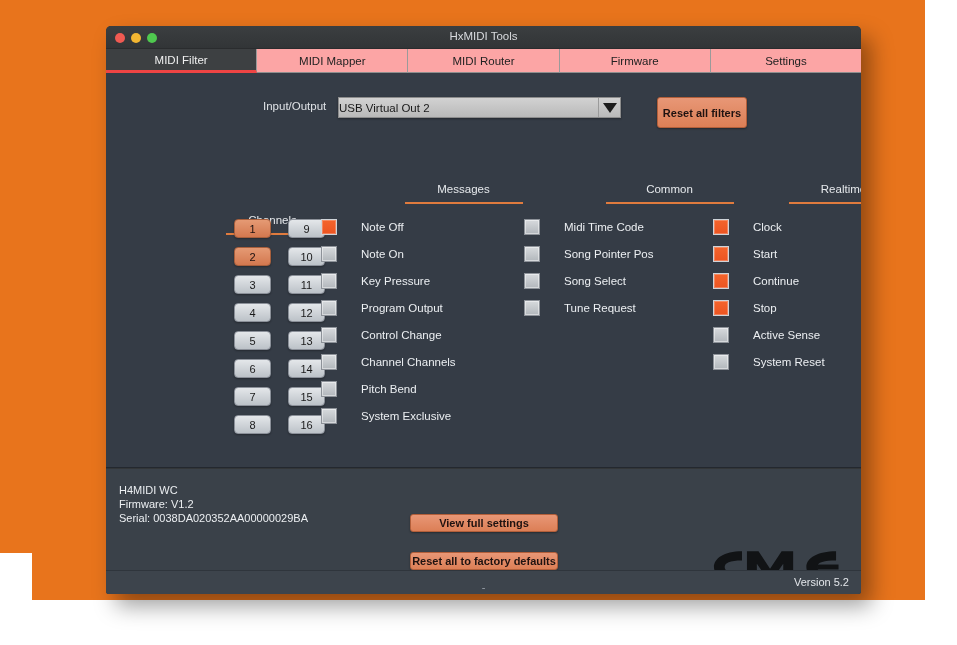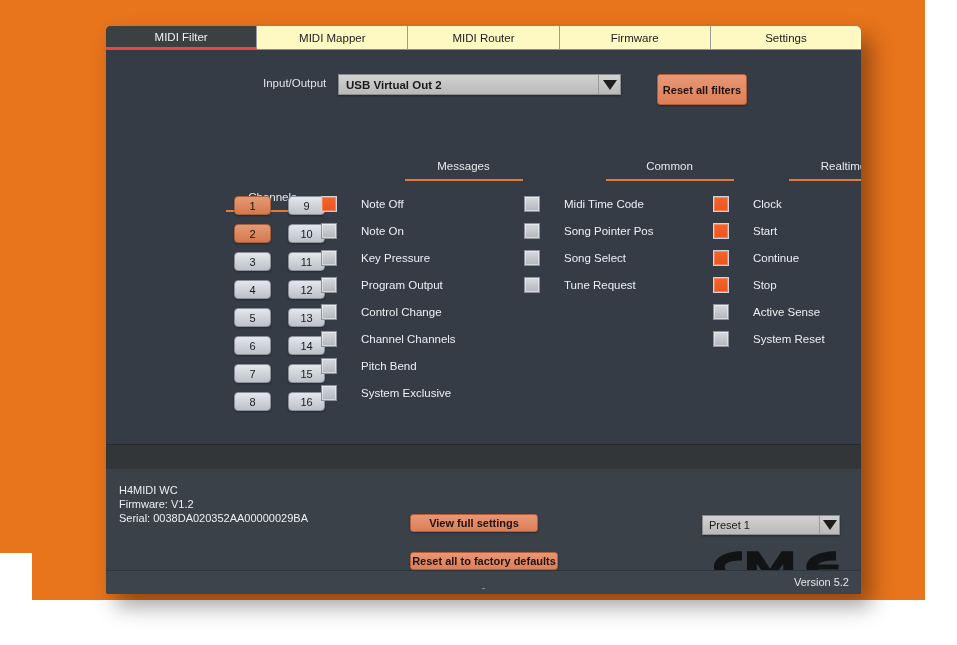--- a/index.html
+++ b/index.html
@@ -49,21 +49,21 @@
   .light { width: 10px; height: 10px; border-radius: 50%; }
   .light.red { background: #f05a52; }
   .light.yellow { background: #f2b632; }
   .light.green { background: #4fc94f; }
 
   .tabbar { display: flex; height: 24px; }
   .tab {
     flex: 1;
     display: flex; align-items: center; justify-content: center;
     font-size: 11.5px;
-    background: #fef9c3;
+    background: #fca5a5;
     color: #222;
     border-right: 1px solid #9a9a9a;
     border-bottom: 1px solid #8e8e8e;
   }
   .tab:last-child { border-right: none; }
   .tab.active {
     background: #3d4042;
     color: #f0f0f0;
     border-bottom: 3px solid #ef4444;
   }
@@ -82,21 +82,21 @@
   .io-label { position: absolute; left: 157px; top: 3px; color: #dfe2e6; font-size: 11.5px; }
   .select {
     position: absolute; left: 232px; top: 0;
     width: 283px; height: 21px;
     background: linear-gradient(#d2d2d2, #b9b9b9);
     border: 1px solid #8c8c8c;
     display: flex; align-items: center;
     font-size: 11.5px; color: #1a1a1a;
     box-shadow: 0 1px 2px rgba(0,0,0,0.35);
   }
-  .select .val { padding-left: 7px; flex: 1; font-weight: bold; }
+  .select .val { flex: 1; }
   .select .arrow-box {
     width: 22px; height: 100%;
     display: flex; align-items: center; justify-content: center;
     border-left: 1px solid #9a9a9a;
   }
   .tri-down {
     width: 0; height: 0;
     border-left: 7px solid transparent;
     border-right: 7px solid transparent;
     border-top: 10px solid #1d1d1d;
@@ -152,21 +152,21 @@
     box-shadow: inset 0 0 0 1px rgba(255,255,255,0.25);
   }
   .clabel { color: #eceff2; font-size: 11.5px; }
 
   .bottom {
     position: absolute; left: 0; top: 0; width: 100%;
     height: 125px; background: #3a4149;
   }
   .devinfo { position: absolute; left: 13px; top: 14px; color: #eceff2; font-size: 11px; line-height: 14px; }
   .view-full {
-    position: absolute; left: 304px; top: 45px; width: 128px; height: 18px;
+    position: absolute; left: 304px; top: 45px; width: 148px; height: 18px;
   }
   .reset-factory {
     position: absolute; left: 304px; top: 83px; width: 148px; height: 18px;
   }
   .preset-select {
     position: absolute; left: 596px; top: 46px;
     width: 138px; height: 20px;
     background: linear-gradient(#d2d2d2, #b9b9b9);
     border: 1px solid #8c8c8c;
     display: flex; align-items: center;
@@ -201,20 +201,28 @@
 </style>
 </head>
 <body>
 
 <div class="page-white-tr"></div>
 <div class="page-white-bl"></div>
 <div class="page-white-bottom"></div>
 
 <div class="window">
 
+  <div class="titlebar">
+    <div class="lights">
+      <div class="light red"></div>
+      <div class="light yellow"></div>
+      <div class="light green"></div>
+    </div>
+    <div class="title-text">HxMIDI Tools</div>
+  </div>
 
   <div class="tabbar">
     <div class="tab active">
         <span>MIDI Filter</span>
       </div>
     <div class="tab">
         <span>MIDI Mapper</span>
       </div>
     <div class="tab">
         <span>MIDI Router</span>
@@ -368,26 +376,20 @@
   <div class="bottom" style="position:absolute; top:443px; height:125px;">
     <div class="devinfo">
       <div>H4MIDI WC</div>
       <div>Firmware: V1.2</div>
       <div>Serial: 0038DA020352AA00000029BA</div>
     </div>
 
     <div class="btn-orange view-full">View full settings</div>
     <div class="btn-orange reset-factory">Reset all to factory defaults</div>
 
-    <div class="preset-select">
-      <div class="val">Preset 1</div>
-      <div class="arrow-box">
-          <div class="tri-down"></div>
-        </div>
-    </div>
 
     <div class="cme-logo">
       <svg viewBox="0 0 160 46" width="132" height="38">
         <path d="M40 4 C18 4 6 13 6 23 C6 33 18 42 40 42 L40 31 C25 31 19 28 19 23 C19 18 25 15 40 15 Z" fill="#111315"></path>
         <path d="M46 42 L46 4 L60 4 L74 25 L88 4 L102 4 L102 42 L90 42 L90 19 L76 39 L72 39 L58 19 L58 42 Z" fill="#111315"></path>
         <path d="M154 4 C132 4 118 12 118 23 C118 34 132 42 154 42 L154 31 C140 31 131 29 131 23 C131 17 140 15 154 15 Z" fill="#111315"></path>
         <rect x="131" y="20" width="26" height="6" fill="#111315"></rect>
       </svg>
       <div class="cme-tag">
         <span class="cme-dot"></span>

